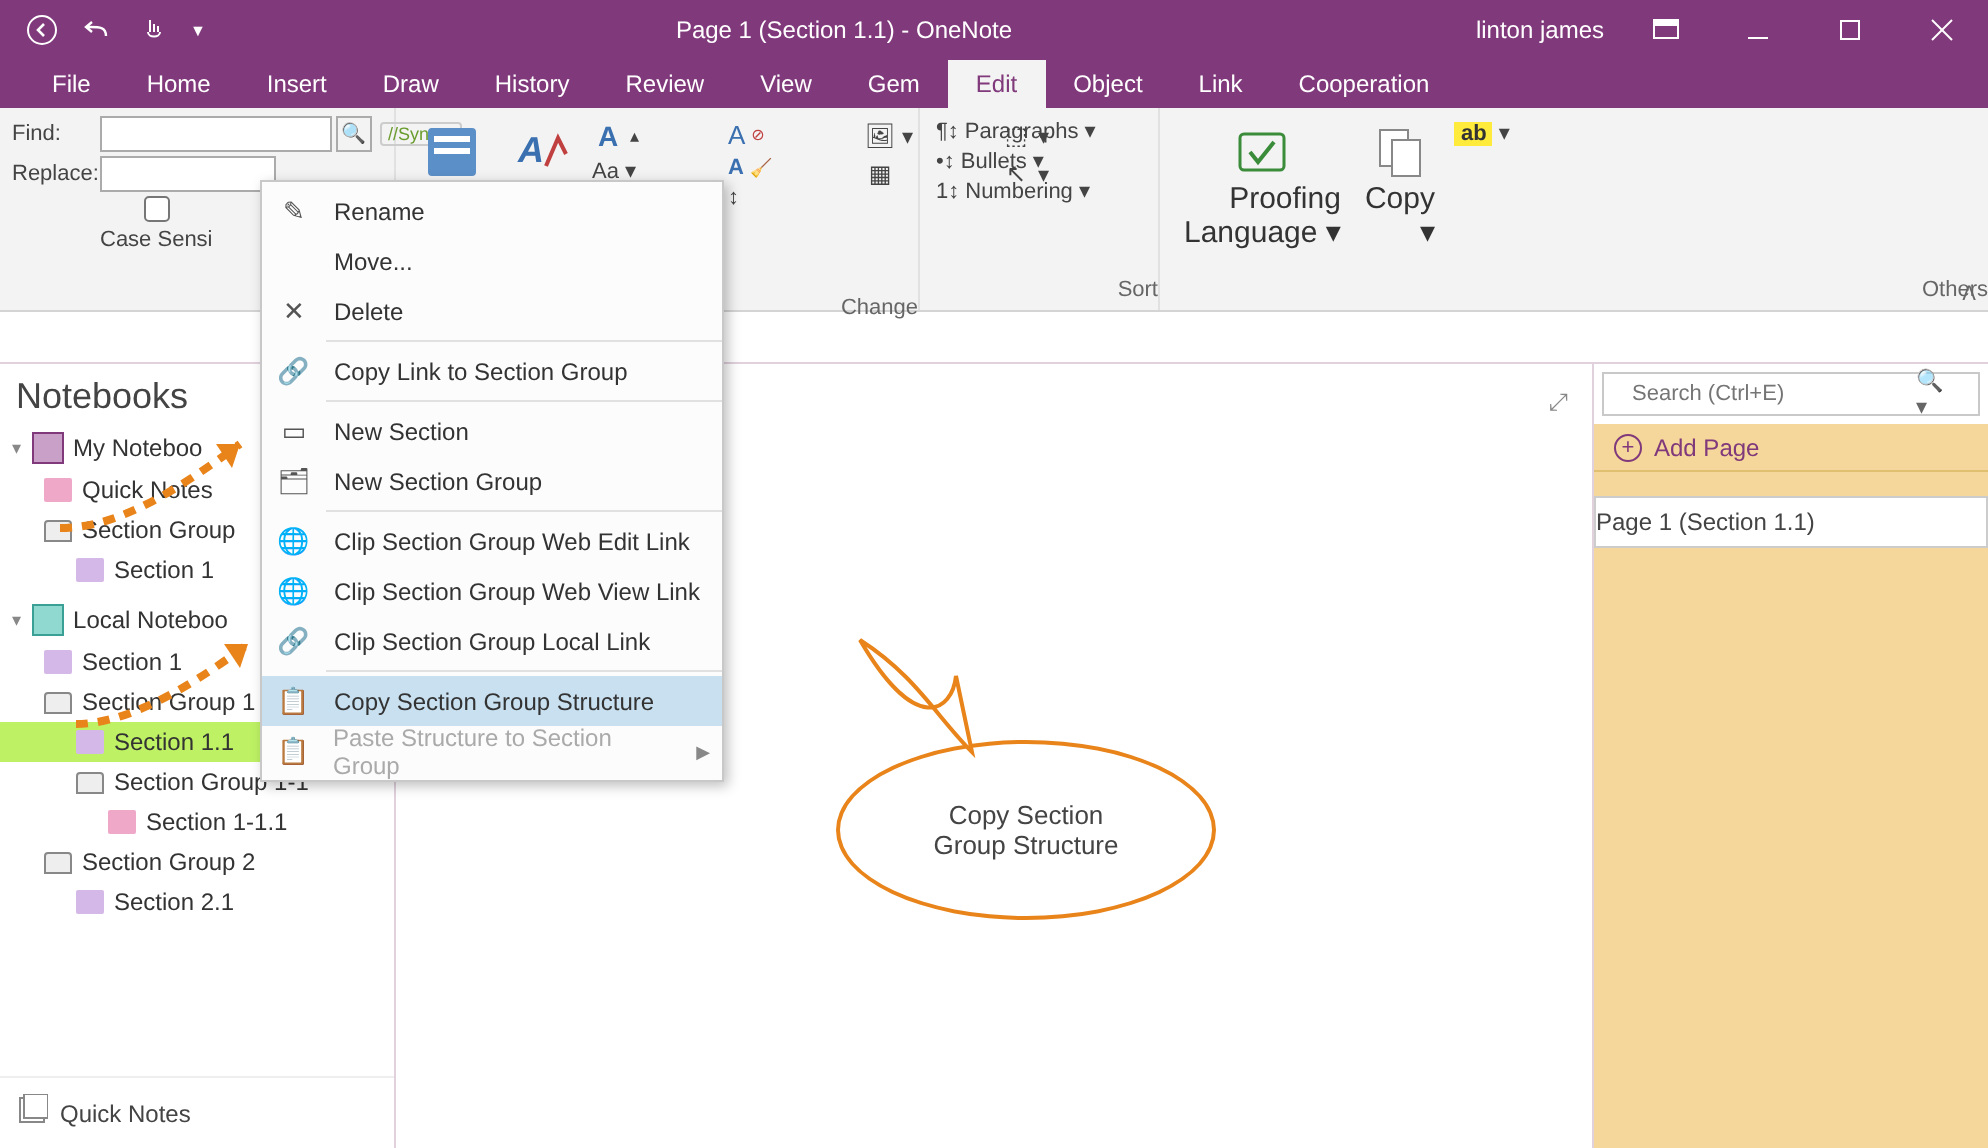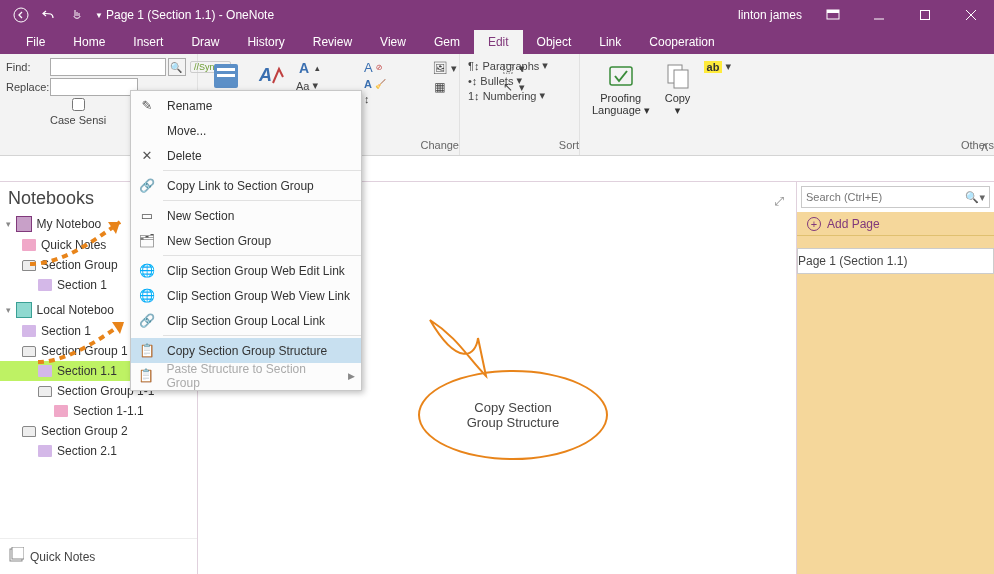--- a/index.html
+++ b/index.html
@@ -2,21 +2,21 @@
 <html><head>
 <meta charset="utf-8">
 <style>
 * { margin: 0; padding: 0; box-sizing: border-box; font-family: "Segoe UI", Tahoma, sans-serif; }
 body { width: 994px; height: 574px; background: #fff; font-size: 12px; color: #333; overflow: hidden; position: relative; }
 
 
 .titlebar { height: 30px; background: #80397b; display: flex; align-items: center; color: #fff; }
 .titlebar .qat { display: flex; align-items: center; gap: 2px; padding-left: 8px; }
 .titlebar .qat .btn { width: 26px; height: 24px; display: flex; align-items: center; justify-content: center; cursor: pointer; }
-.titlebar .title { flex: 1; font-size: 12px; }
+.titlebar .title { flex: 1; text-align: center; font-size: 12px; }
 .titlebar .user { font-size: 12px; padding-right: 8px; }
 .titlebar .winctrl { display: flex; }
 .titlebar .winctrl .btn { width: 46px; height: 30px; display: flex; align-items: center; justify-content: center; cursor: pointer; font-size: 13px; }
 
 
 .menubar { height: 24px; background: #80397b; display: flex; align-items: stretch; padding-left: 12px; }
 .menubar .tab { padding: 0 14px; color: #fff; font-size: 12px; display: flex; align-items: center; cursor: pointer; }
 .menubar .tab.active { background: #f3f3f3; color: #80397b; }
 
 
@@ -29,21 +29,21 @@
 .find-group { width: 198px; }
 .find-row { display: flex; align-items: center; margin-bottom: 2px; }
 .find-row label { width: 44px; font-size: 11px; color: #444; }
 .find-row input[type=text] { border: 1px solid #ababab; height: 18px; width: 116px; font-size: 11px; padding: 0 2px; }
 .find-row .go { width: 18px; height: 18px; border: 1px solid #ababab; margin-left: 2px; display: flex; align-items: center; justify-content: center; font-size: 10px; color: #555; }
 .syntax-pill { border: 1px solid #ccc; border-radius: 2px; padding: 0 3px; font-size: 9px; color: #6a9c2e; margin-left: 4px; }
 .find-cs { display: flex; align-items: center; gap: 3px; margin-left: 44px; font-size: 11px; color: #444; flex-direction: column; }
 
 .big-btn { display: flex; flex-direction: column; align-items: center; padding: 2px 6px; cursor: pointer; min-width: 44px; }
 .big-btn .ico { width: 32px; height: 32px; display: flex; align-items: center; justify-content: center; font-size: 22px; }
-.big-btn .lbl { font-size: 11px; text-align: center; line-height: 1.1; }
+.big-btn .lbl { font-size: 15px; text-align: right; line-height: 1.1; }
 
 .small-grid { display: flex; flex-direction: column; gap: 3px; padding: 2px 4px; }
 .small-row { display: flex; align-items: center; gap: 3px; font-size: 11px; color: #444; min-width: 60px; }
 .small-row .ico { width: 16px; height: 16px; display: flex; align-items: center; justify-content: center; font-size: 12px; }
 .sort-item { display: flex; align-items: center; gap: 3px; font-size: 11px; color: #444; margin: 1px 2px; }
 
 
 .section-row { height: 26px; background: #fff; border-bottom: 1px solid #e0d1dd; display: flex; align-items: center; padding-left: 200px; }
 .section-row .grp { display: flex; align-items: center; gap: 4px; font-size: 12px; color: #555; padding: 0 8px; }
 
@@ -67,21 +67,21 @@
 .quick-notes { margin-top: auto; padding: 8px; display: flex; align-items: center; gap: 6px; border-top: 1px solid #eee; font-size: 12px; color: #444; }
 
 
 .content { flex: 1; background: #fff; position: relative; padding: 14px 20px; }
 .content h1 { font-size: 26px; font-weight: 300; color: #333; }
 .content .ts { font-size: 11px; color: #888; margin-left: 48px; margin-top: 8px; }
 .content .full { position: absolute; right: 12px; top: 12px; color: #888; cursor: pointer; }
 
 
 .pagespanel { width: 198px; border-left: 1px solid #e0d1dd; background: #fff; }
-.search-box { margin: 4px; height: 22px; border: 1px solid #c9c9c9; display: flex; align-items: center; padding: 0 4px; }
+.search-box { margin: 4px; height: 22px; border: 1px solid #c9c9c9; display: flex; align-items: center; padding: 0 14px; }
 .search-box input { border: none; flex: 1; font-size: 11px; outline: none; color: #888; }
 .add-page { background: #f5d79b; height: 24px; display: flex; align-items: center; padding: 0 10px; font-size: 12px; color: #80397b; gap: 6px; cursor: pointer; border-bottom: 1px solid #e0c070; }
 .page-item { padding: 5px 0; font-size: 12px; background: #f3e0d0; color: #444; }
 .page-item.active { background: #fff; border: 1px solid #ccc; }
 
 
 .ctxmenu { position: absolute; left: 130px; top: 90px; width: 232px; background: #fcfcfc; border: 1px solid #c8c8c8; box-shadow: 2px 2px 6px rgba(0,0,0,0.25); z-index: 100; padding: 2px 0; }
 .ctxmenu .row { display: flex; align-items: center; height: 25px; padding: 0 6px; gap: 10px; font-size: 12px; color: #333; cursor: pointer; }
 .ctxmenu .row .ico { width: 20px; display: flex; align-items: center; justify-content: center; color: #555; font-size: 13px; }
 .ctxmenu .row.hover { background: #c8e0f0; }

